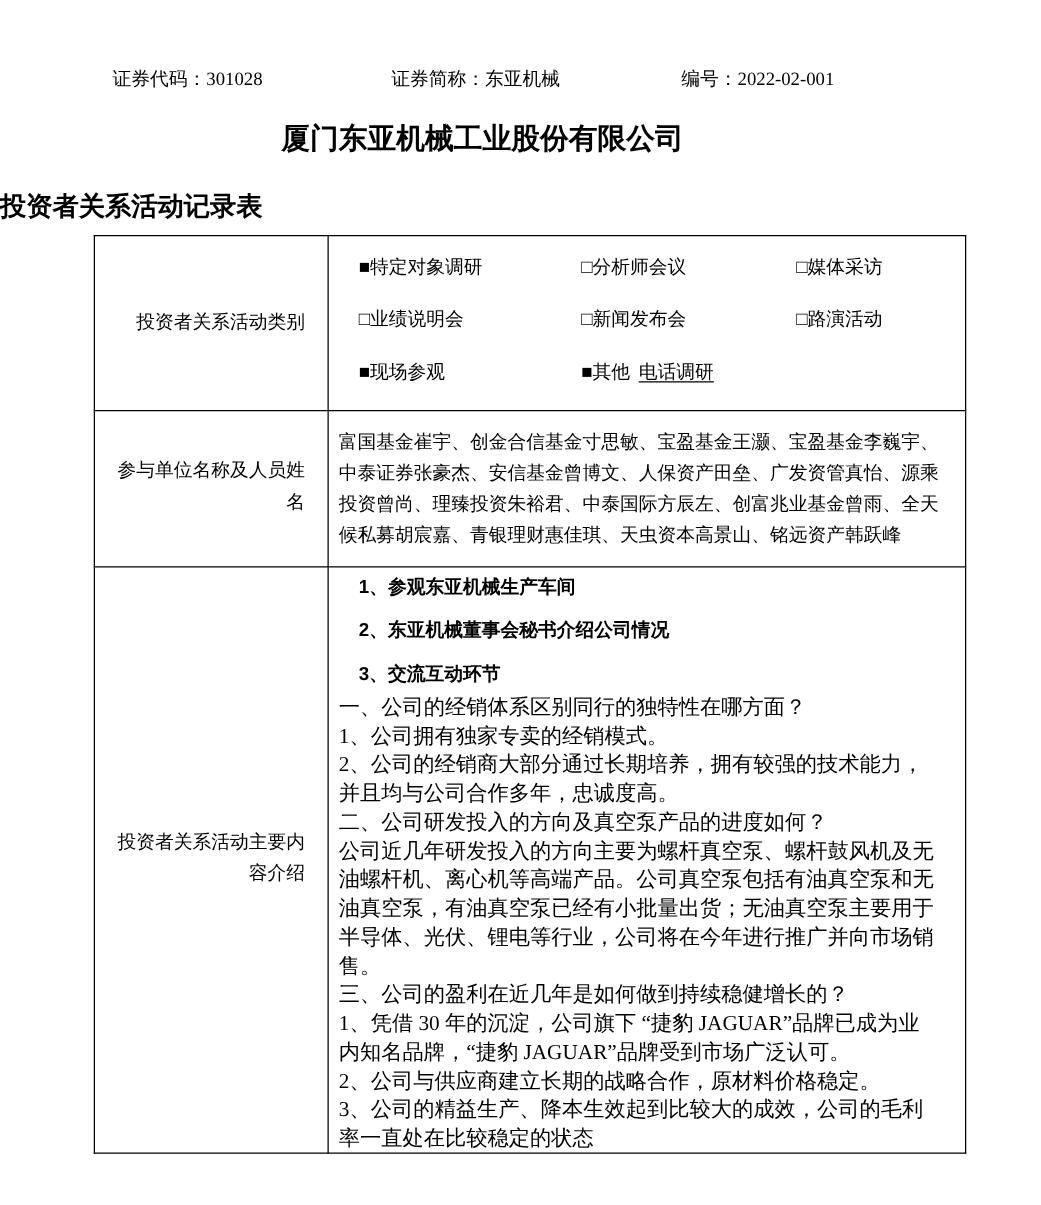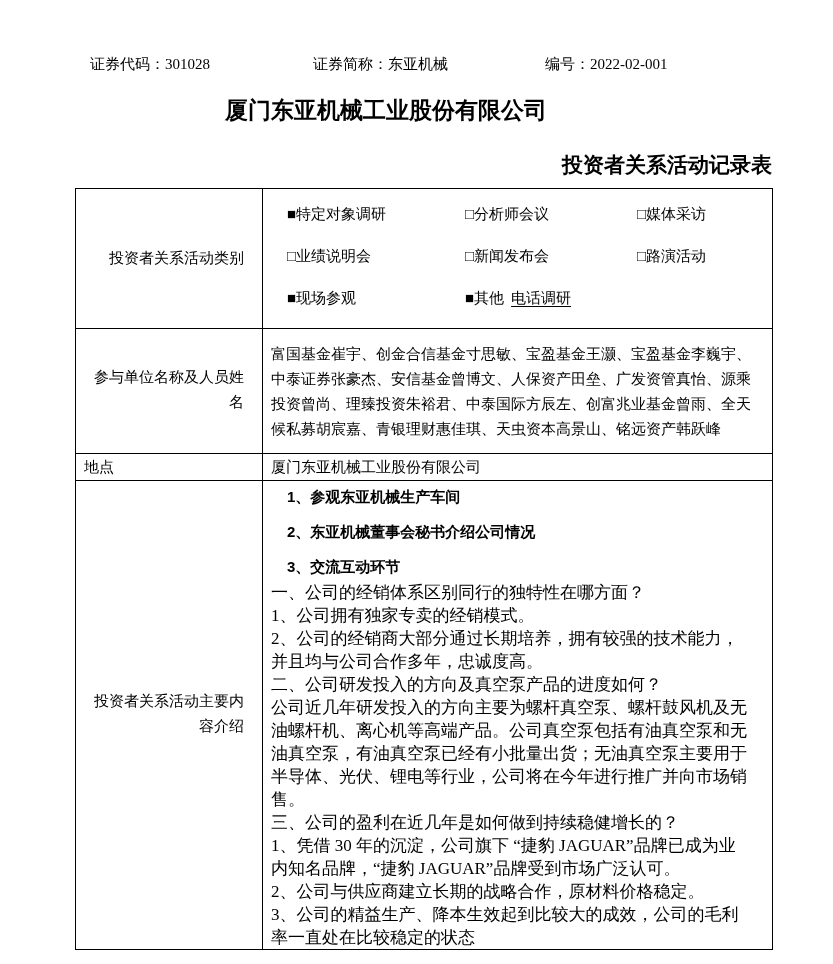--- a/index.html
+++ b/index.html
@@ -17,21 +17,21 @@
   .meta .m2 { position:absolute; left:313px; }
   .meta .m3 { position:absolute; left:545px; }
   
   .company-title {
     position:absolute; top:95px; left:0; width:772px;
     text-align:center; font-size:23px; font-weight:bold;
     font-family:"Liberation Sans","DejaVu Sans",sans-serif;
   }
   .form-title {
     position:absolute; top:151px; left:0; width:772px;
-    text-align:right; font-size:21px; font-weight:bold;
+    text-align:left; font-size:21px; font-weight:bold;
     font-family:"Liberation Sans","DejaVu Sans",sans-serif;
   }
   
   table.ir {
     position:absolute; left:75px; top:188px; width:697px;
     border-collapse:collapse; table-layout:fixed;
   }
   table.ir td { border:1.5px solid #000; font-size:15px; vertical-align:middle; }
   col.c-label { width:187px; }
   col.c-value { width:510px; }
@@ -98,24 +98,20 @@
       </div>
     </td>
   </tr>
 
   <tr class="r-part">
     <td class="label-cell label-top">参与单位名称及人员姓名</td>
     <td class="part-cell">富国基金崔宇、创金合信基金寸思敏、宝盈基金王灏、宝盈基金李巍宇、中泰证券张豪杰、安信基金曾博文、人保资产田垒、广发资管真怡、源乘投资曾尚、理臻投资朱裕君、中泰国际方辰左、创富兆业基金曾雨、全天候私募胡宸嘉、青银理财惠佳琪、天虫资本高景山、铭远资产韩跃峰</td>
   </tr>
 
 
-  <tr class="r-line">
-    <td class="simple-cell">地点</td>
-    <td class="simple-cell">厦门东亚机械工业股份有限公司</td>
-  </tr>
 
 
   <tr class="r-main">
     <td class="label-cell label-top">投资者关系活动主要内容介绍</td>
     <td class="main-cell">
       <div class="agenda">
         <p>1、参观东亚机械生产车间</p>
         <p>2、东亚机械董事会秘书介绍公司情况</p>
         <p>3、交流互动环节</p>
       </div>

